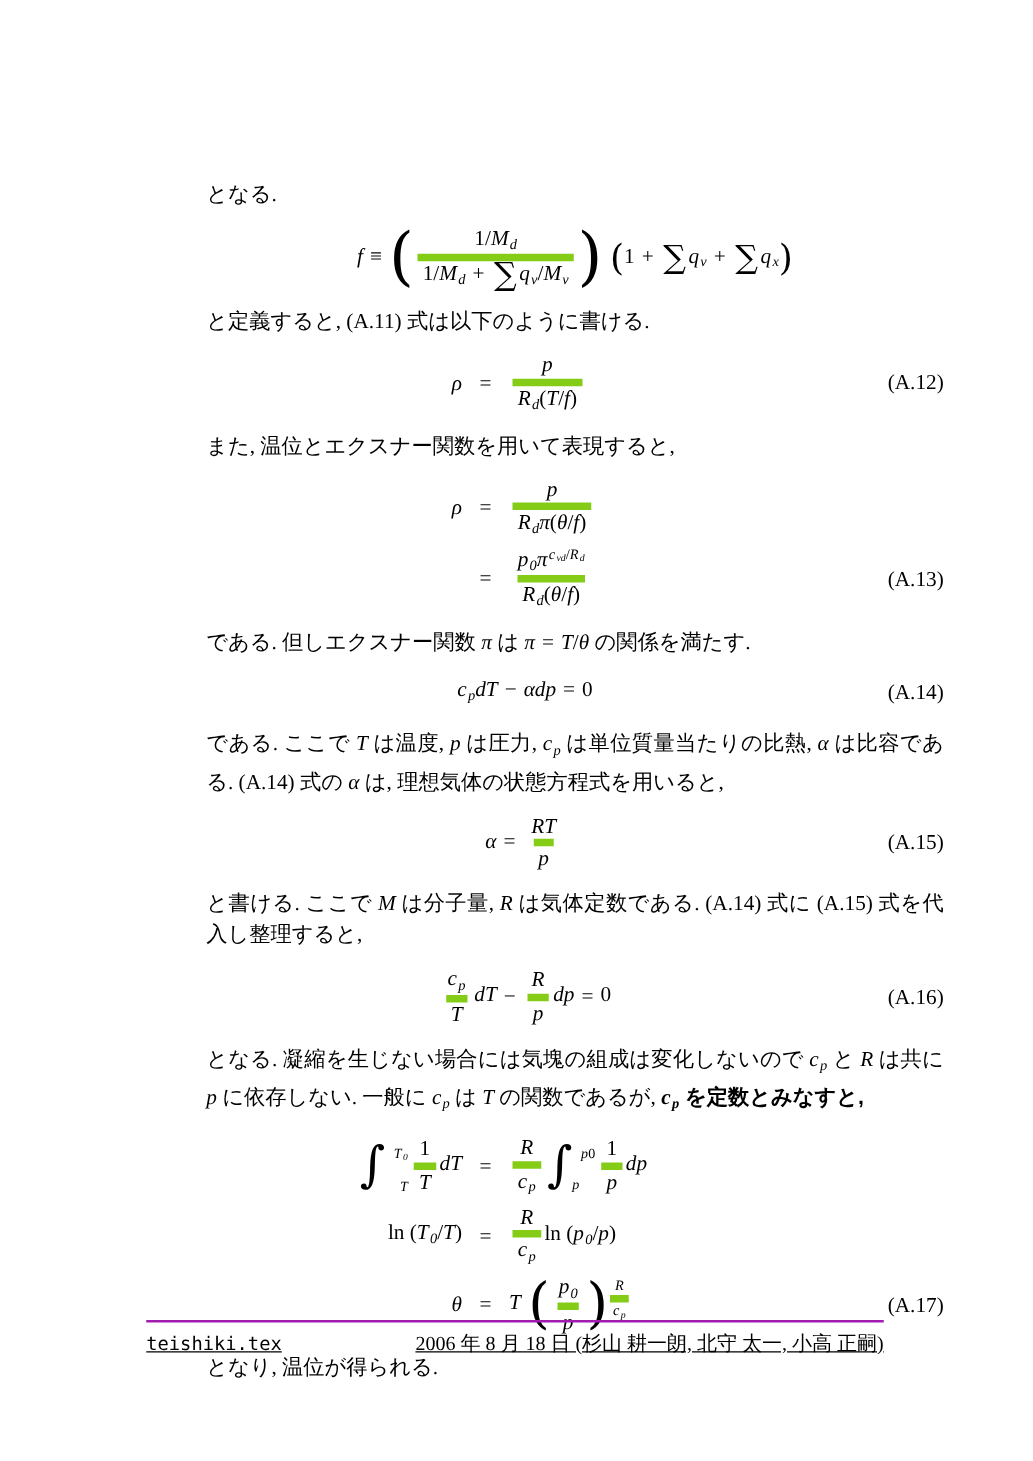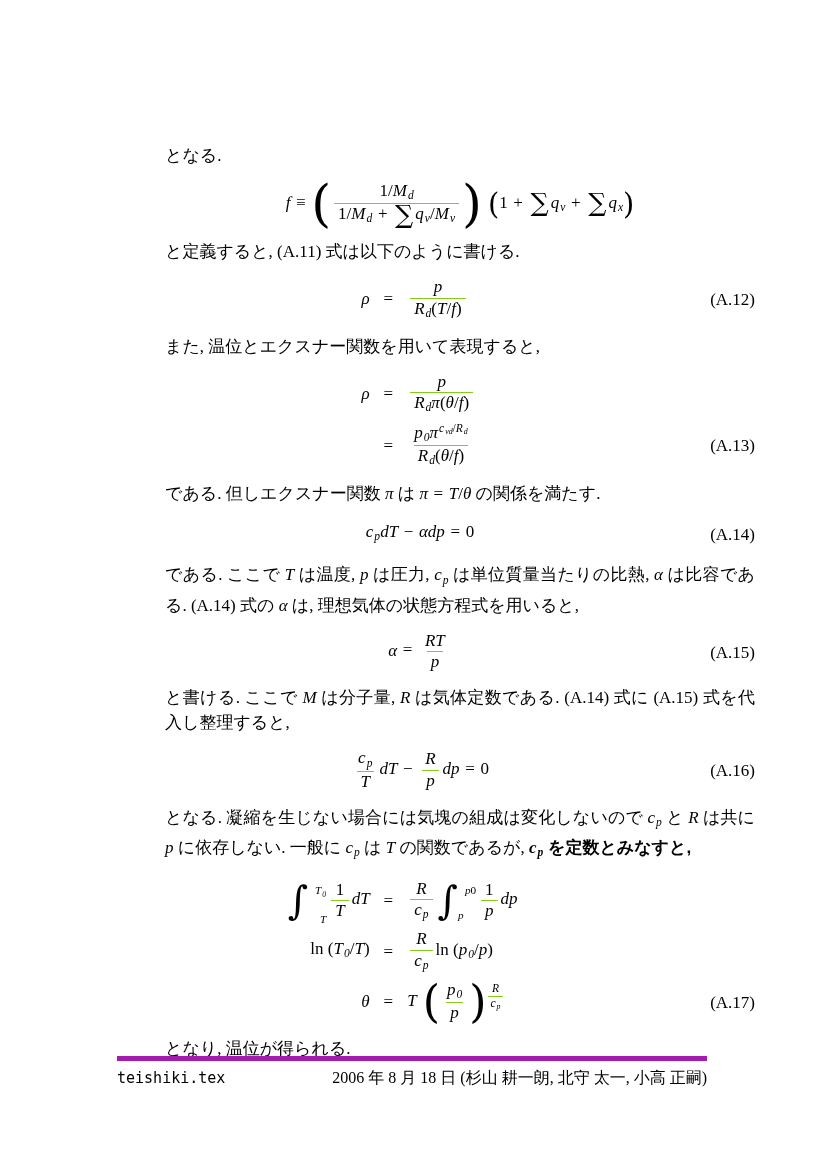--- a/index.html
+++ b/index.html
@@ -37,34 +37,34 @@
   .mb{font-weight:700;}
   .mt.mb{font-family:"Liberation Sans","DejaVu Sans",sans-serif;}
   .mvar{white-space:nowrap;}
   .msub{font-size:0.68em;font-style:italic;vertical-align:-0.28em;margin-left:1px;}
   .msup{font-size:0.68em;vertical-align:0.5em;margin-left:1px;}
   .mo{margin:0 0.33em;}
   .msum{font-size:1.5em;line-height:0;vertical-align:-0.15em;margin:0 2px;font-family:"DejaVu Serif",serif;}
   .mfrac{display:inline-flex;flex-direction:column;align-items:center;text-align:center;
     vertical-align:middle;margin:0 3px;line-height:1.2;}
   .mnum,.mden{padding:0 4px;white-space:nowrap;}
-  .mden{border-top:1px solid #84cc16;}
+  .mden{border-top:6px solid #84cc16;}
   .mint{display:inline-flex;align-items:center;margin:0 2px;vertical-align:middle;}
   .isym{font-size:2.3em;line-height:1;font-family:"DejaVu Serif",serif;}
   .lims{display:flex;flex-direction:column;justify-content:flex-start;height:44px;font-size:0.66em;}
   .lims .hi{margin-left:7px;white-space:nowrap;}
   .lims .lo{margin-left:0;white-space:nowrap;}
   .mbp{line-height:0;vertical-align:middle;font-family:"DejaVu Serif",serif;font-weight:400;}
   .msp{display:inline-block;width:6px;}
   .msup .mfrac{margin:0 1px;}
   .msup .mnum,.msup .mden{padding:0 2px;}
 
   
-  .footer{position:absolute;left:117px;top:1056px;width:590px;border-top:5px solid #a21caf;
-    padding-top:7px;display:flex;justify-content:space-between;align-items:baseline;}
+  .footer{position:absolute;left:117px;top:1056px;width:590px;border-top:2px solid #a21caf;
+    padding-top:7px;display:flex;justify-content:space-between;align-items:baseline;text-decoration:underline;}
   .f-left{font-family:"DejaVu Sans Mono","Liberation Mono",monospace;font-size:15px;}
   .f-right{font-size:16px;}
 </style>
 </head>
 <body>
 
 <div class="sheet">
 
   <div class="content">
       <p class="par"><span class="mt">となる.</span></p>

